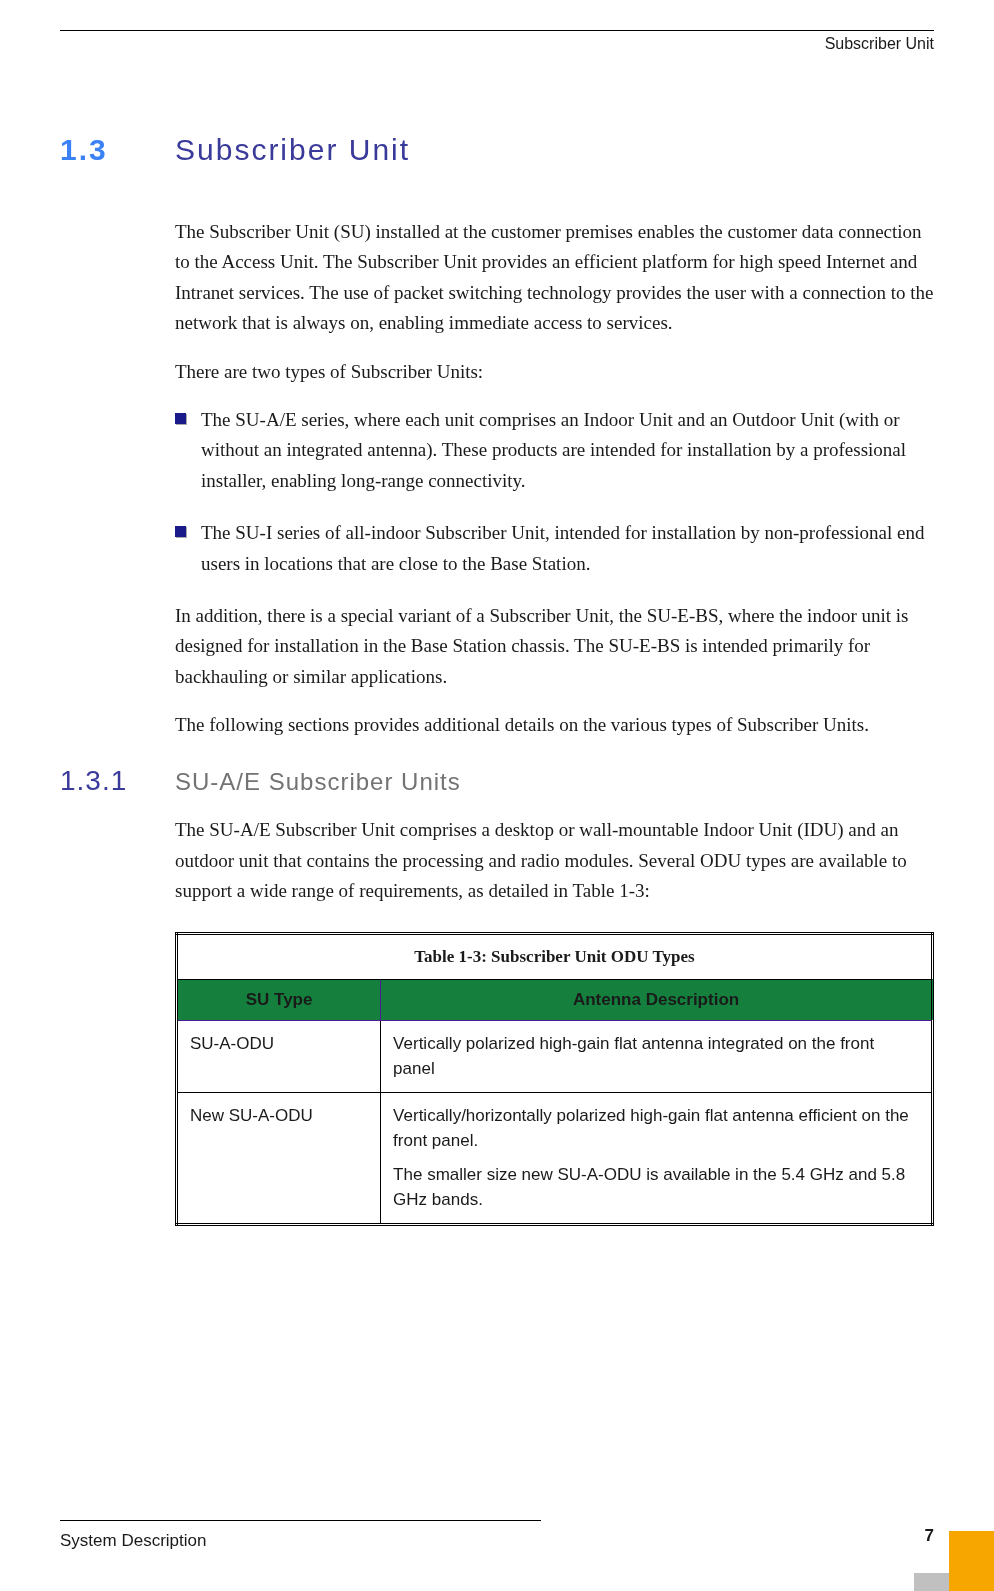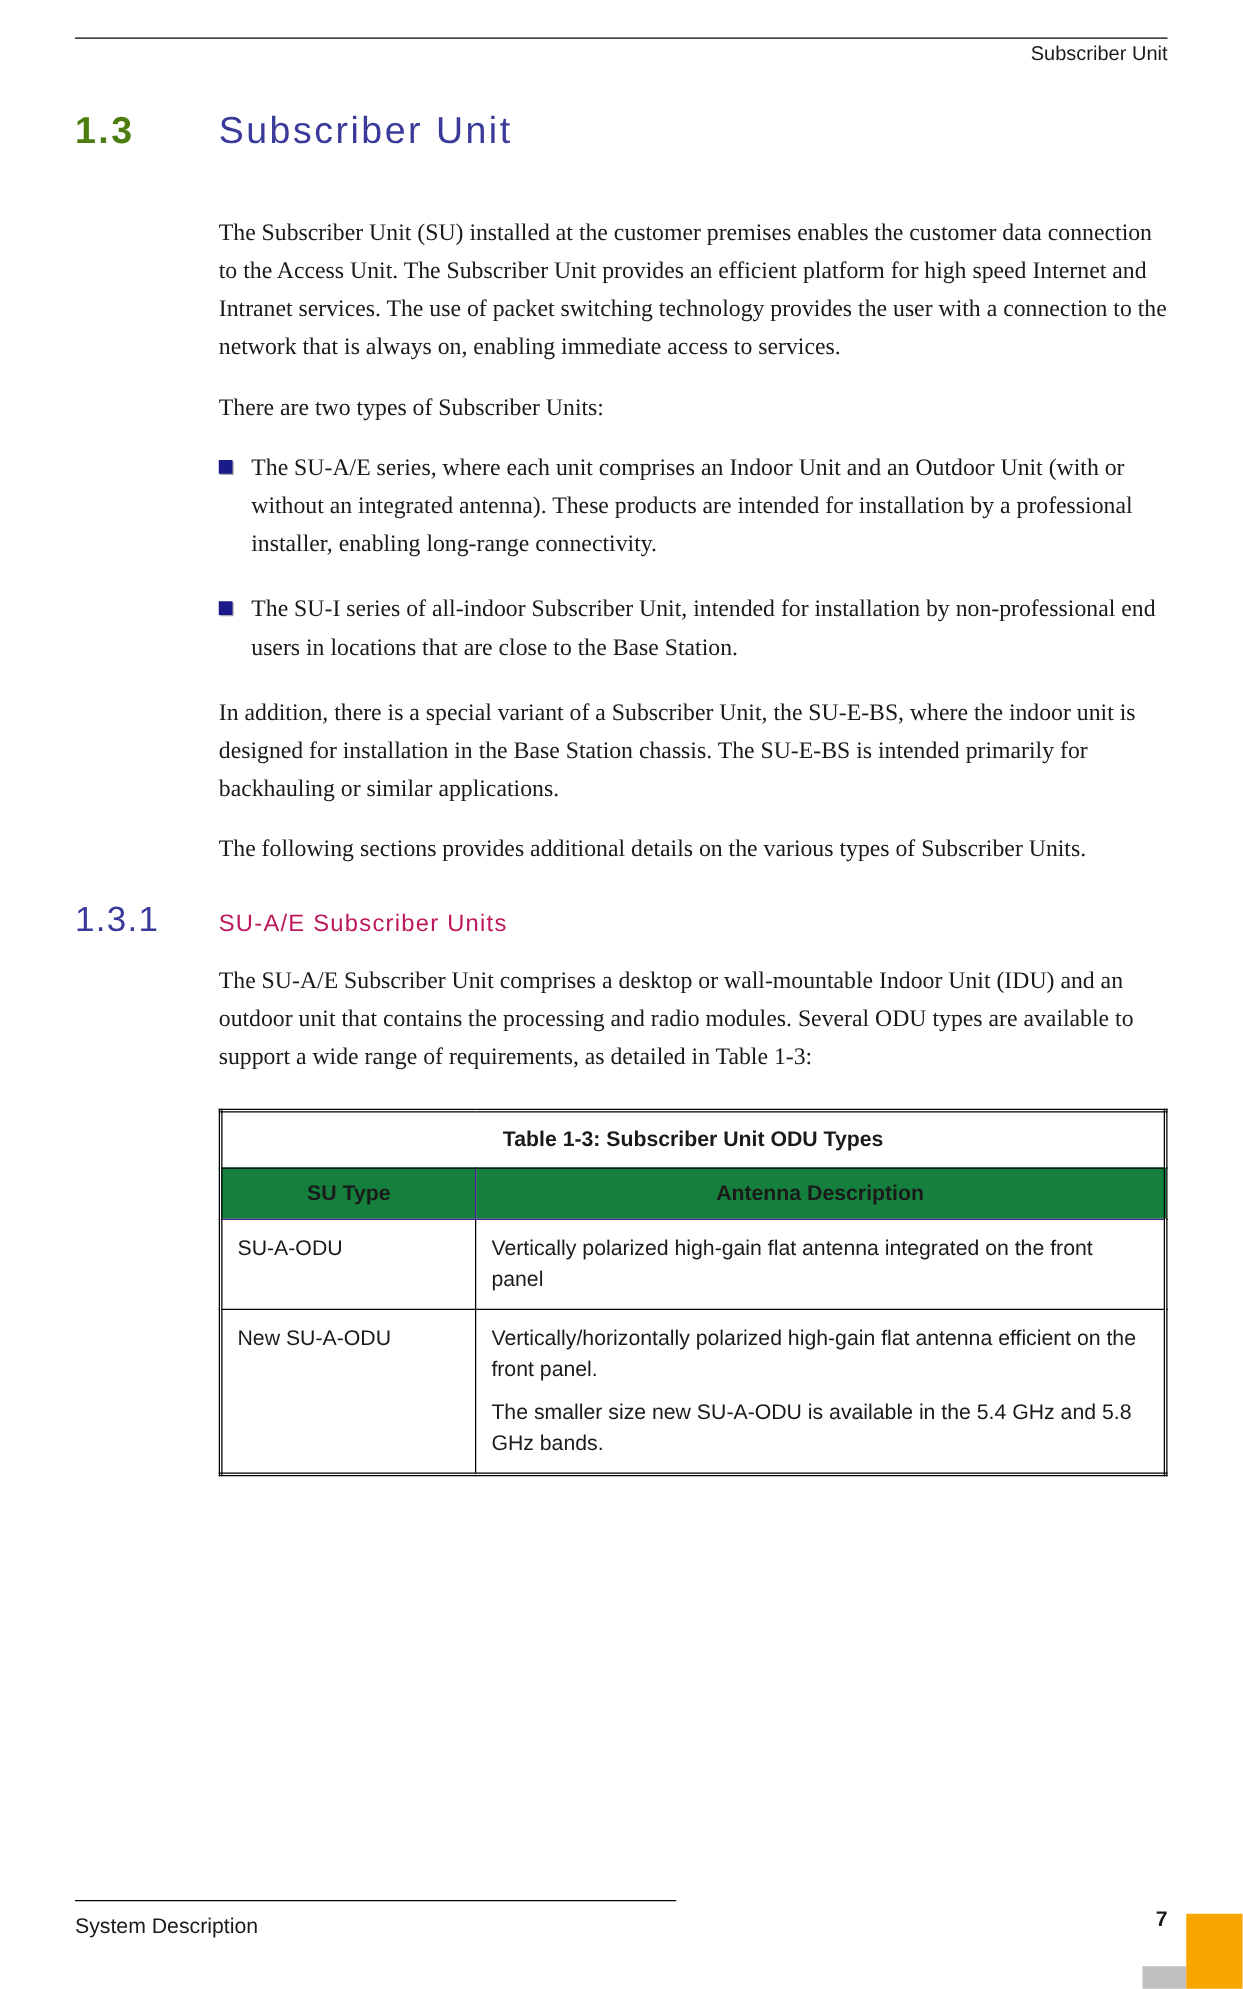--- a/index.html
+++ b/index.html
@@ -30,24 +30,25 @@
     .section-heading {
       display: flex;
       align-items: baseline;
       margin-bottom: 50px;
       margin-top: 30px;
     }
     .section-number {
       font-family: Verdana, Arial, sans-serif;
       font-size: 30px;
       font-weight: bold;
-      color: #4d7c0f;
+      color: #3b82f6;
       letter-spacing: 2px;
       width: 115px;
       flex-shrink: 0;
+      margin-top: 45px;
     }
     .section-title {
       font-family: Verdana, Arial, sans-serif;
       font-size: 30px;
       font-weight: normal;
       color: #3a3a9a;
       letter-spacing: 2px;
     }
     .subsection-heading {
       display: flex;
@@ -59,23 +60,23 @@
       font-family: Verdana, Arial, sans-serif;
       font-size: 28px;
       font-weight: normal;
       color: #3a3a9a;
       letter-spacing: 1px;
       width: 115px;
       flex-shrink: 0;
     }
     .subsection-title {
       font-family: Verdana, Arial, sans-serif;
-      font-size: 19px;
+      font-size: 24px;
       font-weight: normal;
-      color: #be185d;
+      color: #737373;
       letter-spacing: 1px;
     }
     .body-text {
       margin-left: 115px;
       font-size: 19px;
       line-height: 1.6;
       margin-bottom: 18px;
     }
     .bullet-list {
       margin-left: 115px;
@@ -101,21 +102,21 @@
     .table-container {
       margin-left: 115px;
       margin-top: 25px;
     }
     table {
       border-collapse: collapse;
       width: 100%;
       border: 3px double #000;
     }
     th.table-title {
-      font-family: Liberation Sans, sans-serif;
+      font-family: Liberation Serif, serif;
       font-size: 17px;
       font-weight: bold;
       text-align: center;
       padding: 12px;
       border: 1px solid #000;
       background: white;
     }
     th.column-header {
       font-family: Arial, Helvetica, sans-serif;
       font-size: 17px;

